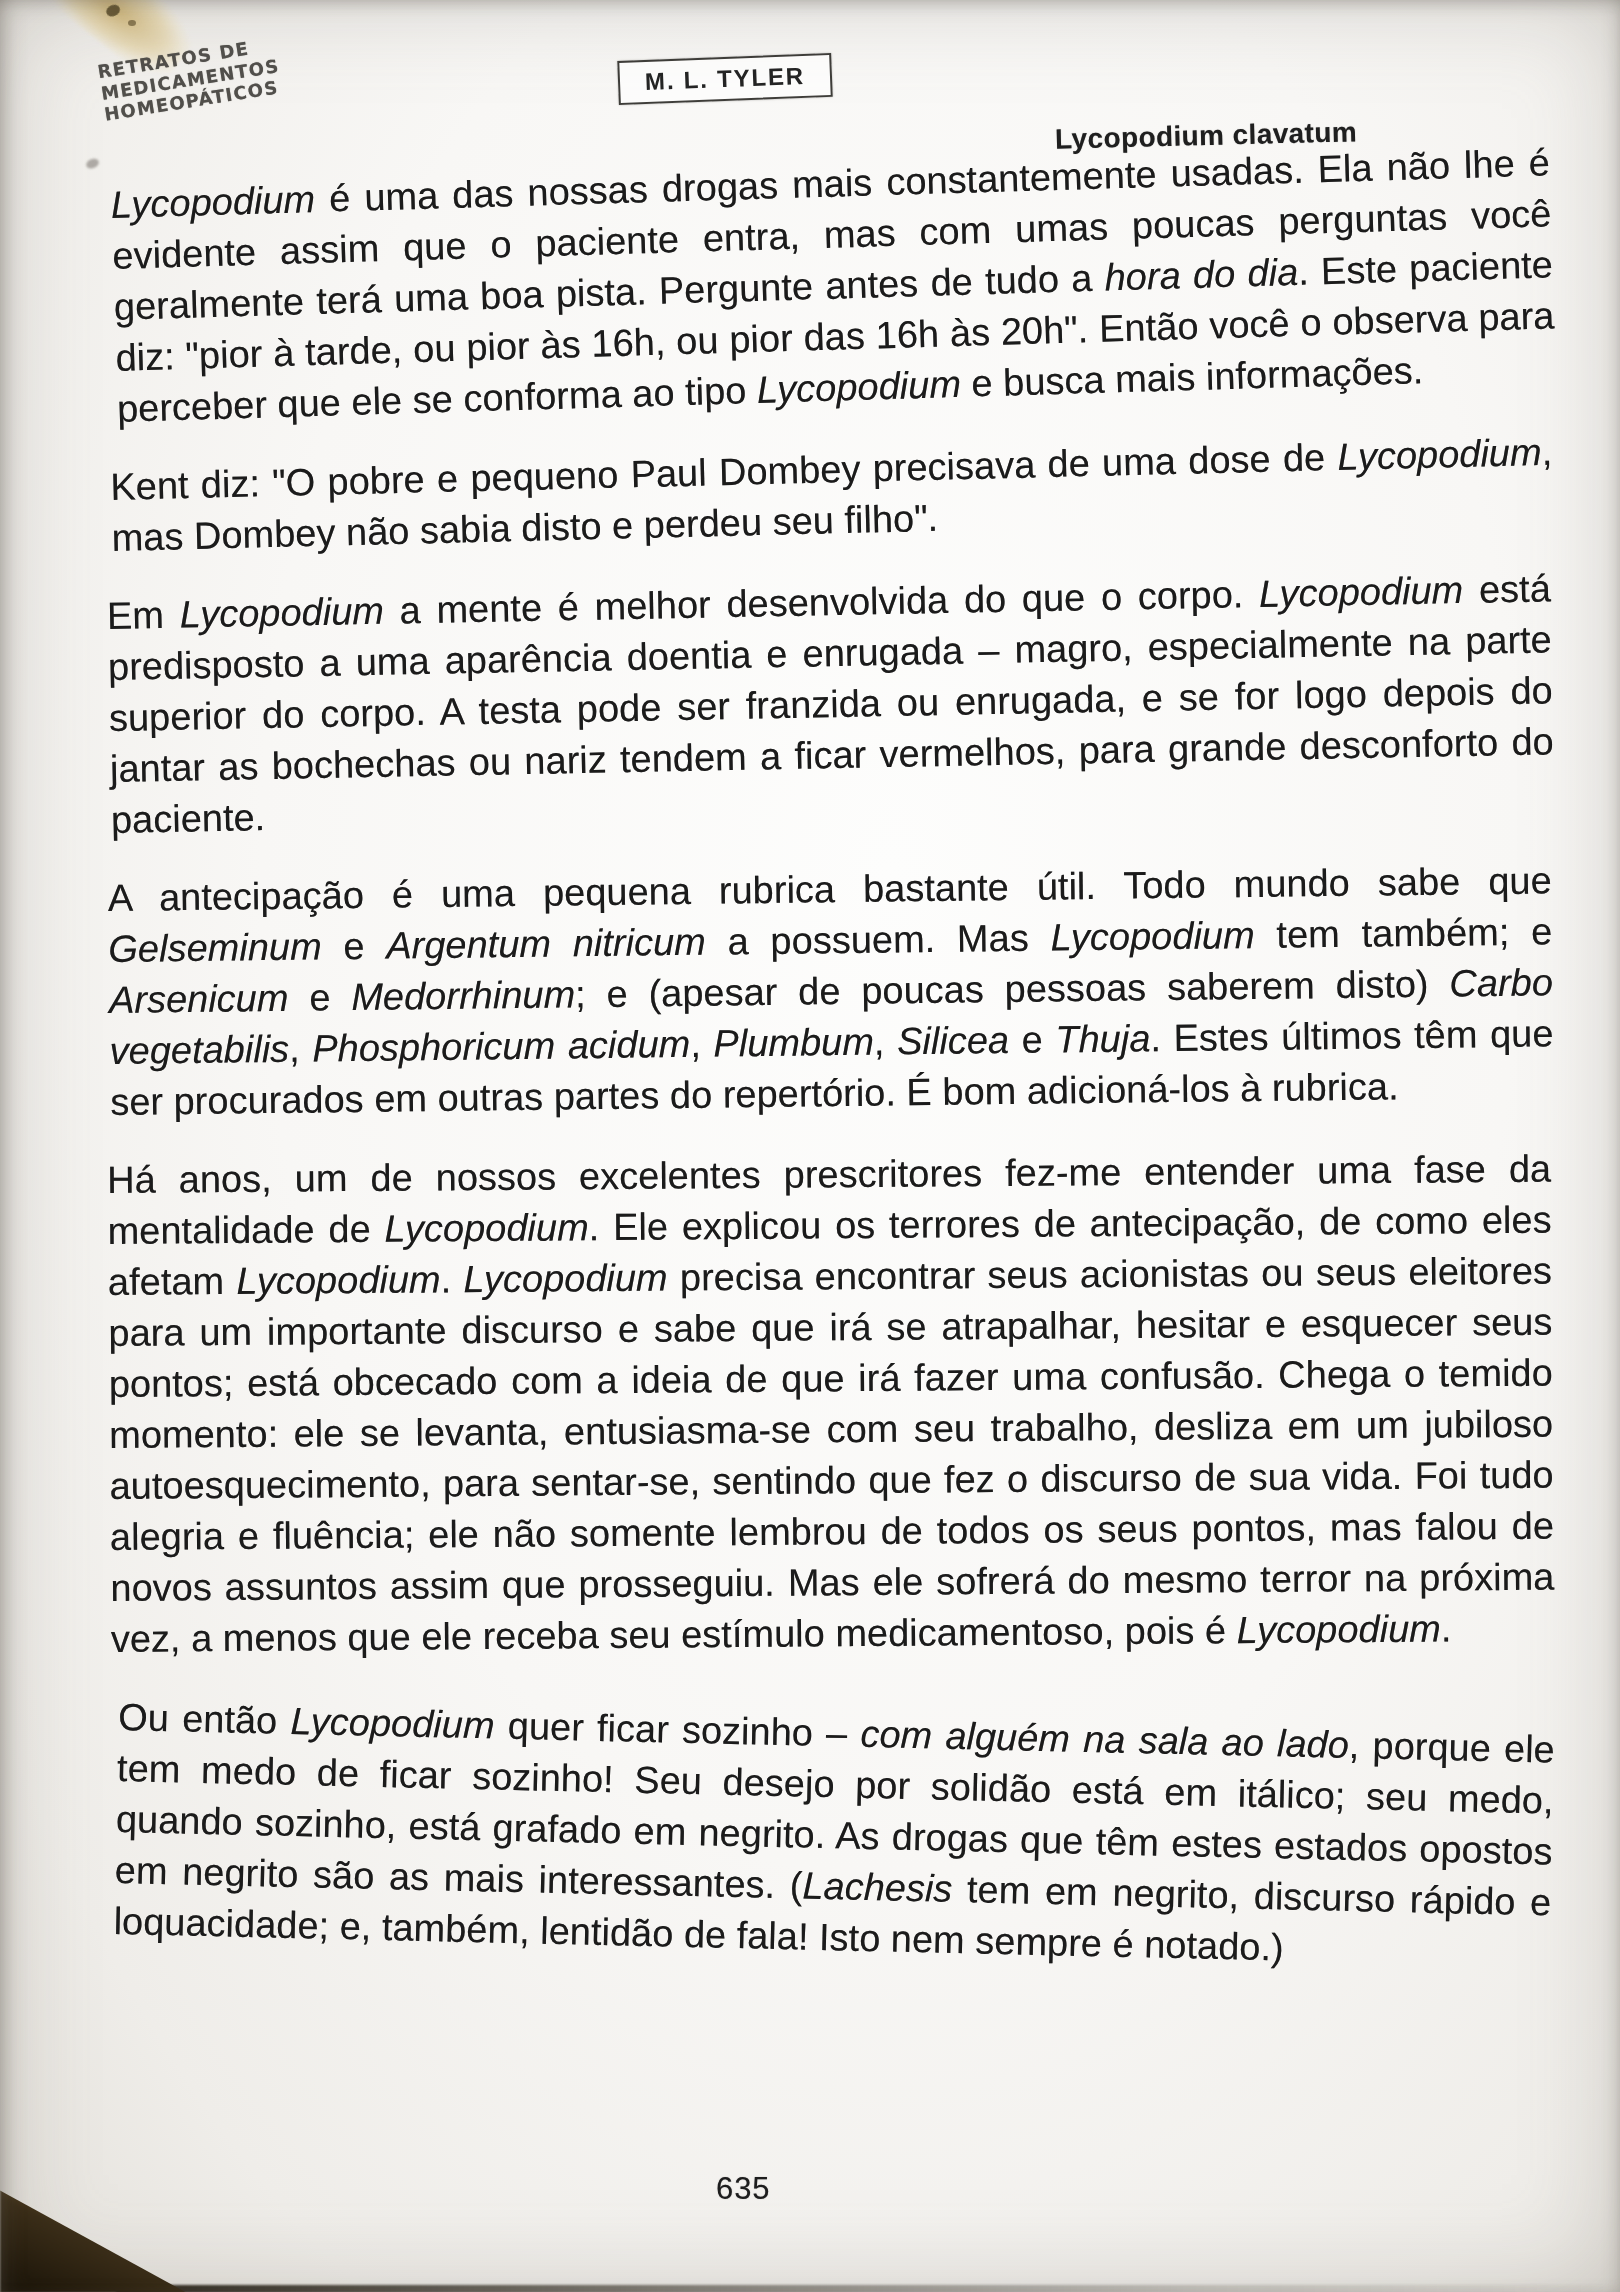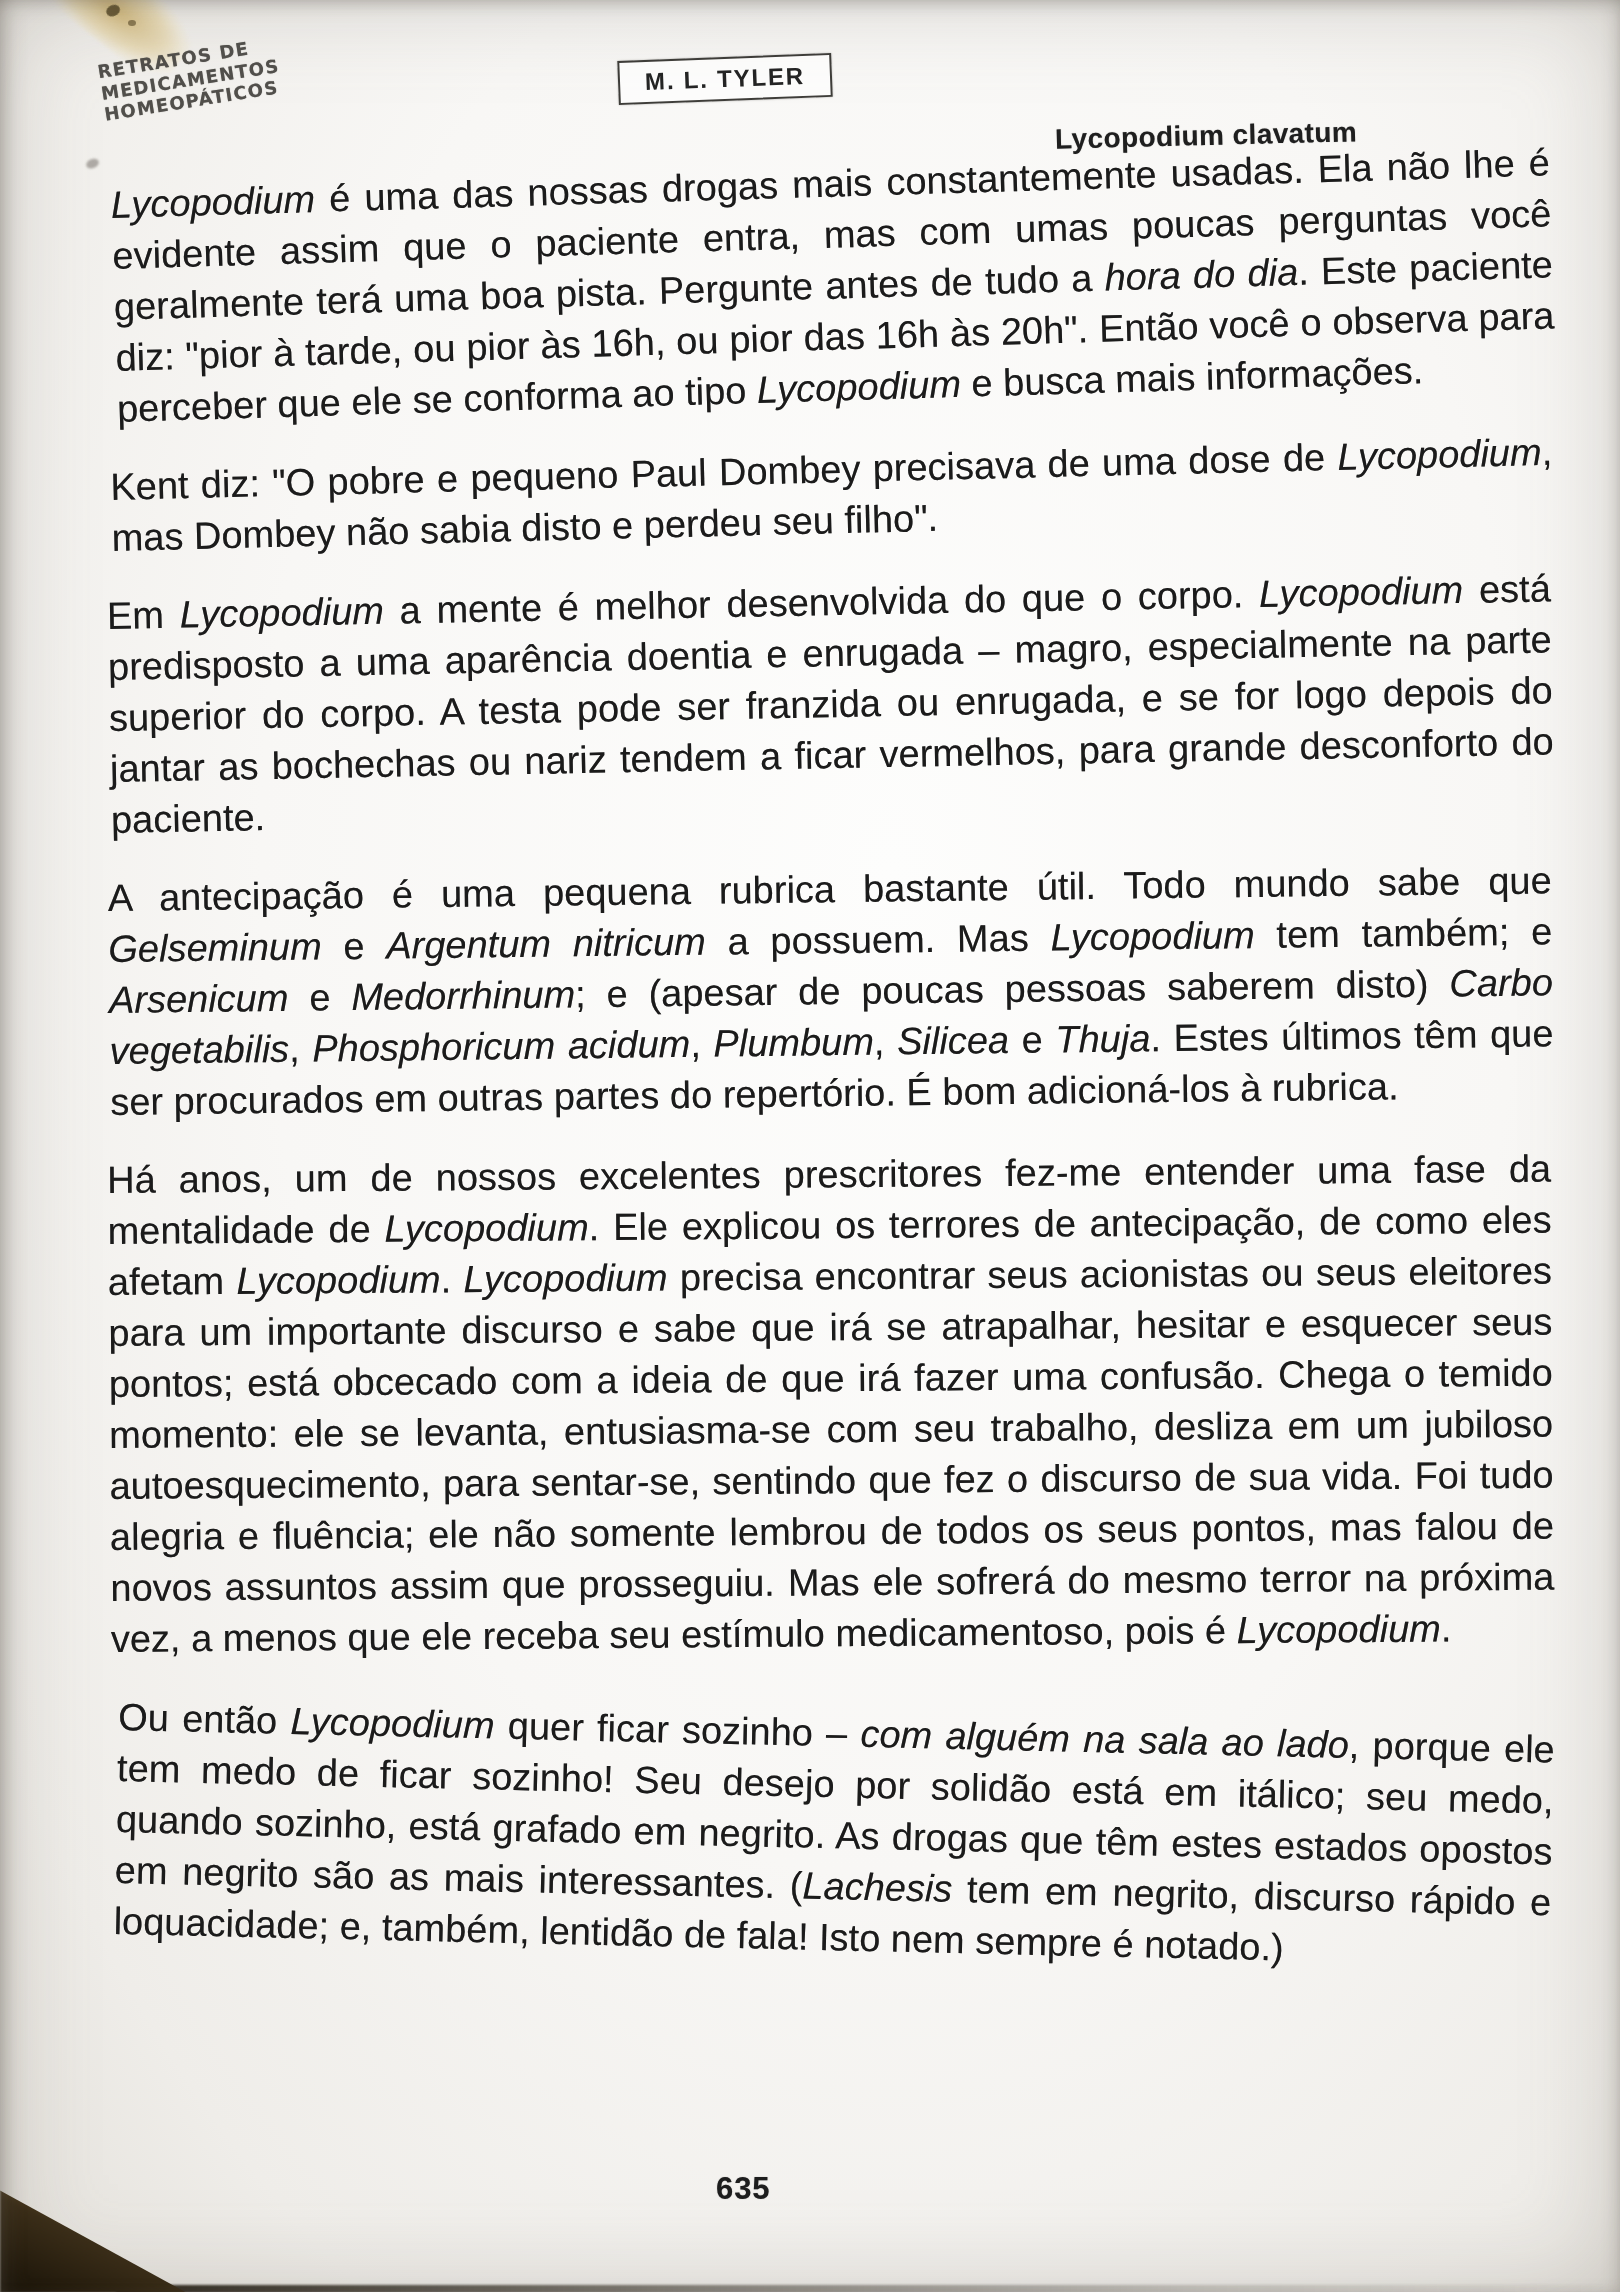--- a/index.html
+++ b/index.html
@@ -88,21 +88,21 @@
   .p3 { transform: rotate(-1.1deg); }
   .p4 { transform: rotate(-0.7deg); }
   .p5 { transform: rotate(-0.45deg); }
   .p6 { transform: rotate(1.3deg); margin-left: 7.2px; margin-top: 5.4px; }
 
   
   .page-number {
     position: absolute;
     left: 716px;
     top: 2171px;
-    font-weight: bold;
+    font-weight: normal;
     font-size: 31px;
     letter-spacing: 0.9px;
     color: #1d1d1d;
     text-shadow: 0 0 0.9px rgba(30,30,30,.5);
   }
 
   
   .stain-top-left {
     position: absolute;
     left: 45px;

